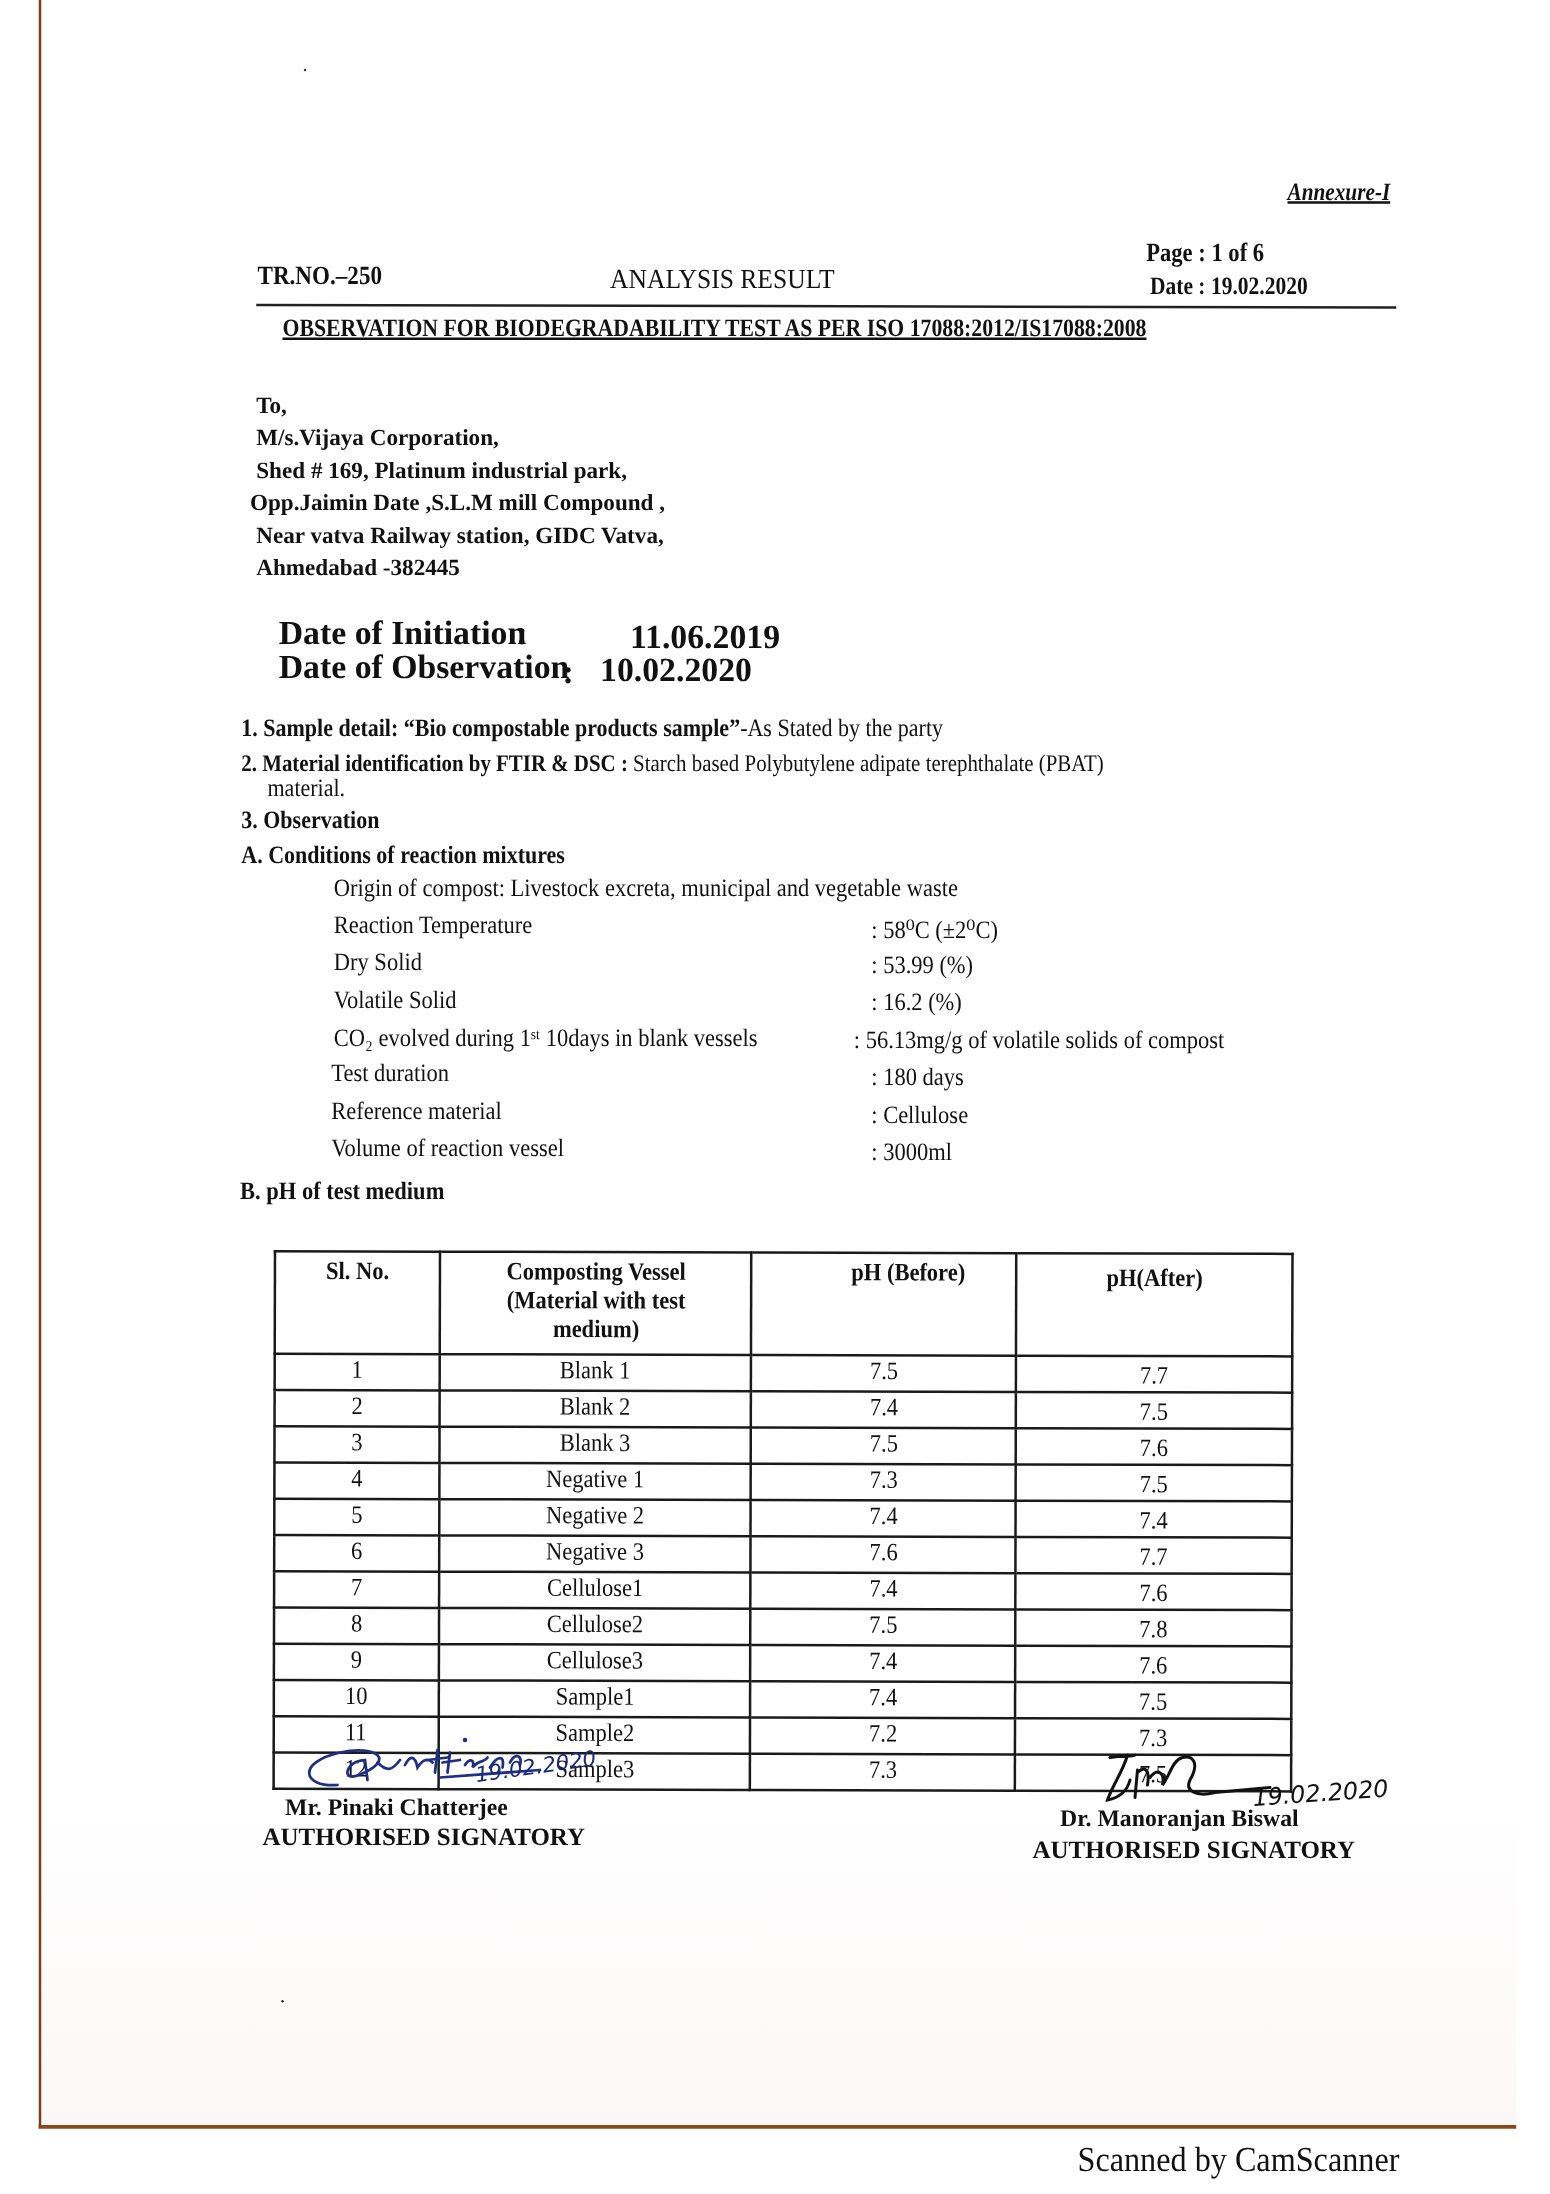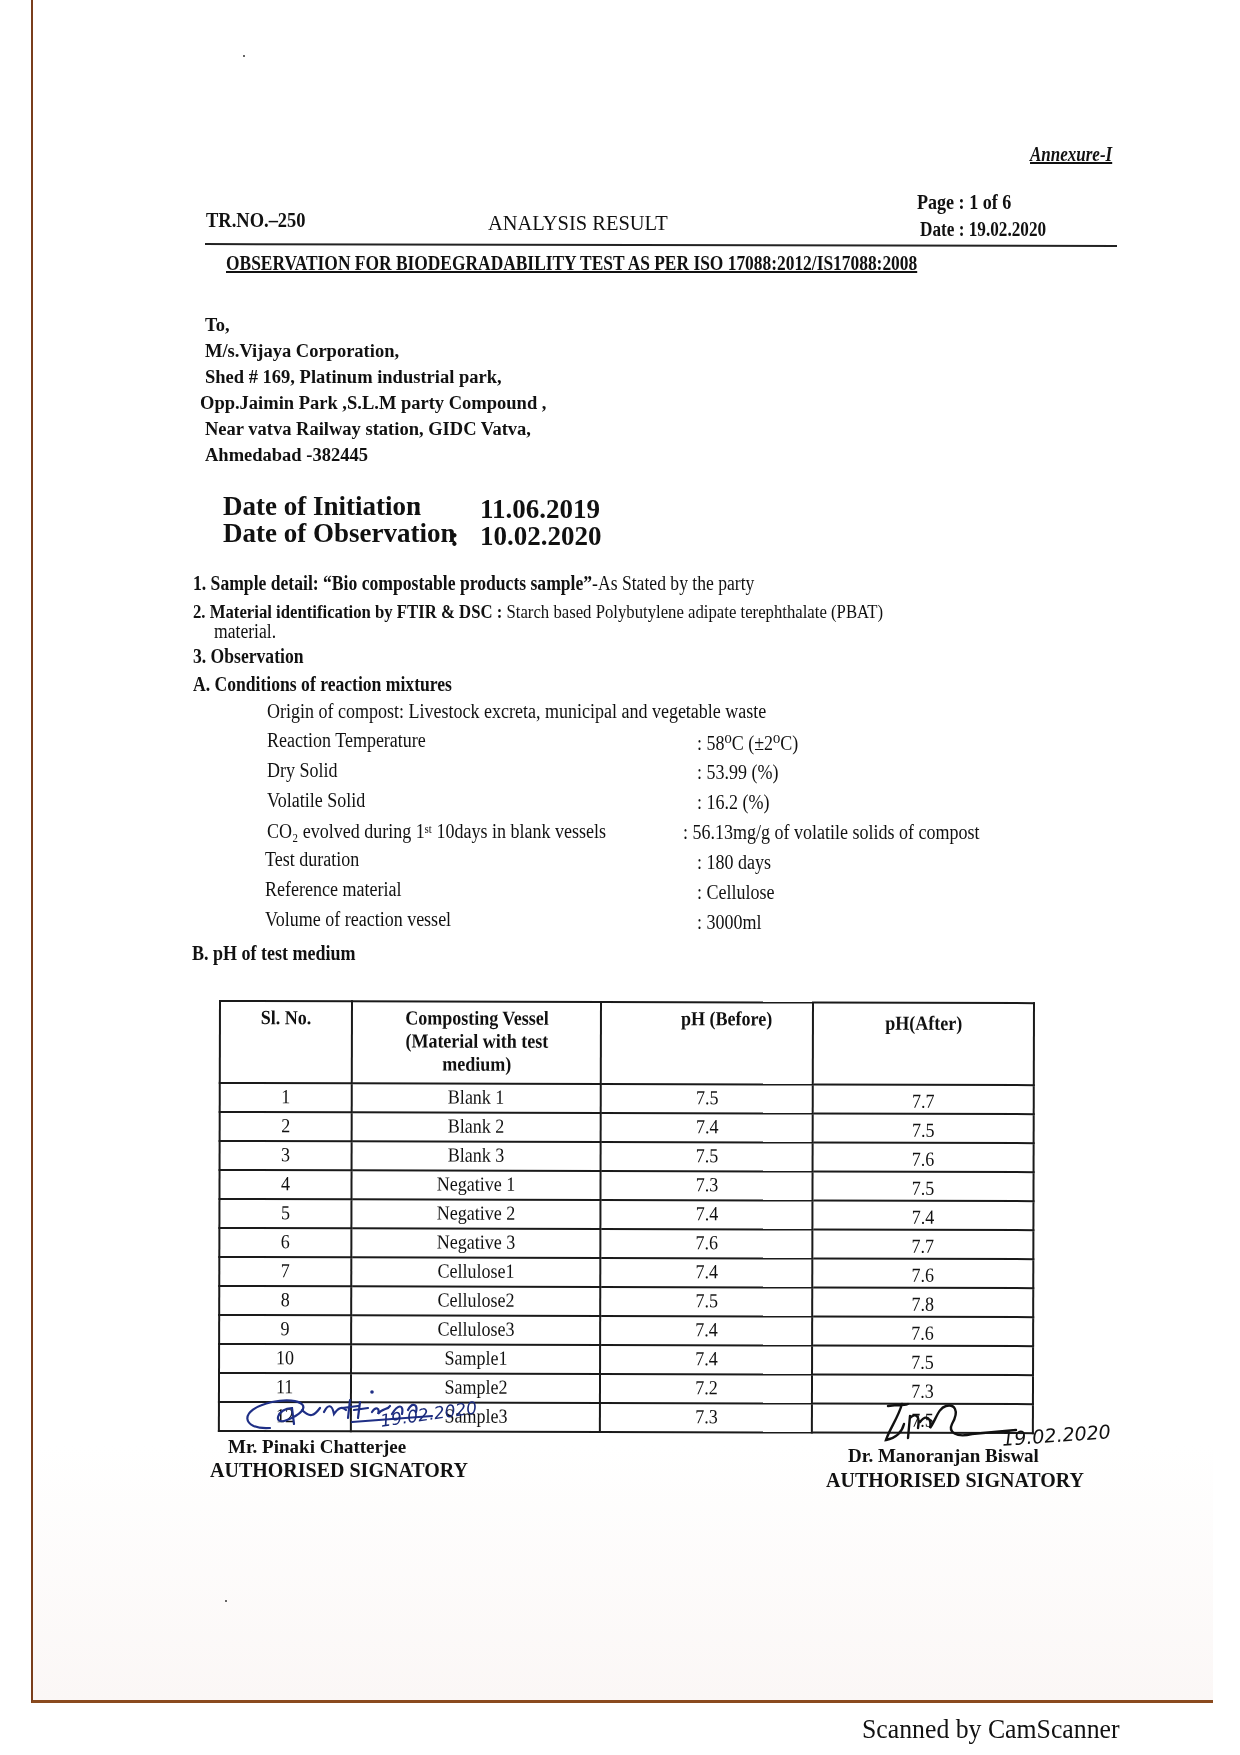--- a/index.html
+++ b/index.html
@@ -23,21 +23,21 @@
   #doc-date { left: 920px; top: 218px; font-size: 20px; font-weight: bold; transform: scaleX(0.86); transform-origin: left top; }
   #header-rule { left: 205px; top: 244px; width: 912px; height: 0; border-top: 2px solid #222; transform: rotate(0.12deg); }
   #obs-heading { left: 226px; top: 252px; font-size: 20px; font-weight: bold; text-decoration: underline; transform: scaleX(0.87); transform-origin: left top; }
 
   #address { left: 205px; top: 312px; font-size: 18.5px; font-weight: bold; line-height: 26px; }
   #address div:nth-child(4) { margin-left: -5px; }
 
   .dates { font-size: 27px; font-weight: bold; }
   #init-label { left: 223px; top: 491px; }
   #init-colon { left: 413px; top: 491px; }
-  #init-value { left: 480px; top: 494px; }
+  #init-value { left: 504px; top: 494px; }
   #comp-label { left: 223px; top: 518px; }
   #comp-colon { left: 450px; top: 522px; }
   #comp-value { left: 480px; top: 521px; }
 
   .sec { font-size: 20px; transform: scaleX(0.88); transform-origin: left top; }
   #s1 { left: 193px; top: 572px; }
   #s2 { left: 193px; top: 601px; font-size: 19px; }
   #s2b { left: 214px; top: 620px; }
   #s3 { left: 193px; top: 645px; font-weight: bold; }
   #sA { left: 193px; top: 673px; font-weight: bold; }
@@ -88,21 +88,21 @@
 <div class="abs" id="doc-title">ANALYSIS  RESULT</div>
 <div class="abs" id="page-no">Page : 1 of 6</div>
 <div class="abs" id="doc-date">Date : 19.02.2020</div>
 <div class="abs" id="header-rule"></div>
 <div class="abs" id="obs-heading">OBSERVATION FOR BIODEGRADABILITY TEST AS PER ISO 17088:2012/IS17088:2008</div>
 
 <div class="abs" id="address">
   <div>To,</div>
   <div>M/s.Vijaya Corporation,</div>
   <div>Shed # 169, Platinum industrial park,</div>
-  <div>Opp.Jaimin Park ,S.L.M party Compound ,</div>
+  <div>Opp.Jaimin Date ,S.L.M mill Compound ,</div>
   <div>Near vatva Railway station, GIDC Vatva,</div>
   <div>Ahmedabad -382445</div>
 </div>
 
 <div class="abs dates" id="init-label">Date of Initiation</div>
 <div class="abs dates" id="init-colon">:</div>
 <div class="abs dates" id="init-value">11.06.2019</div>
 <div class="abs dates" id="comp-label">Date of Observation</div>
 <div class="abs dates" id="comp-colon">:</div>
 <div class="abs dates" id="comp-value">10.02.2020</div>

